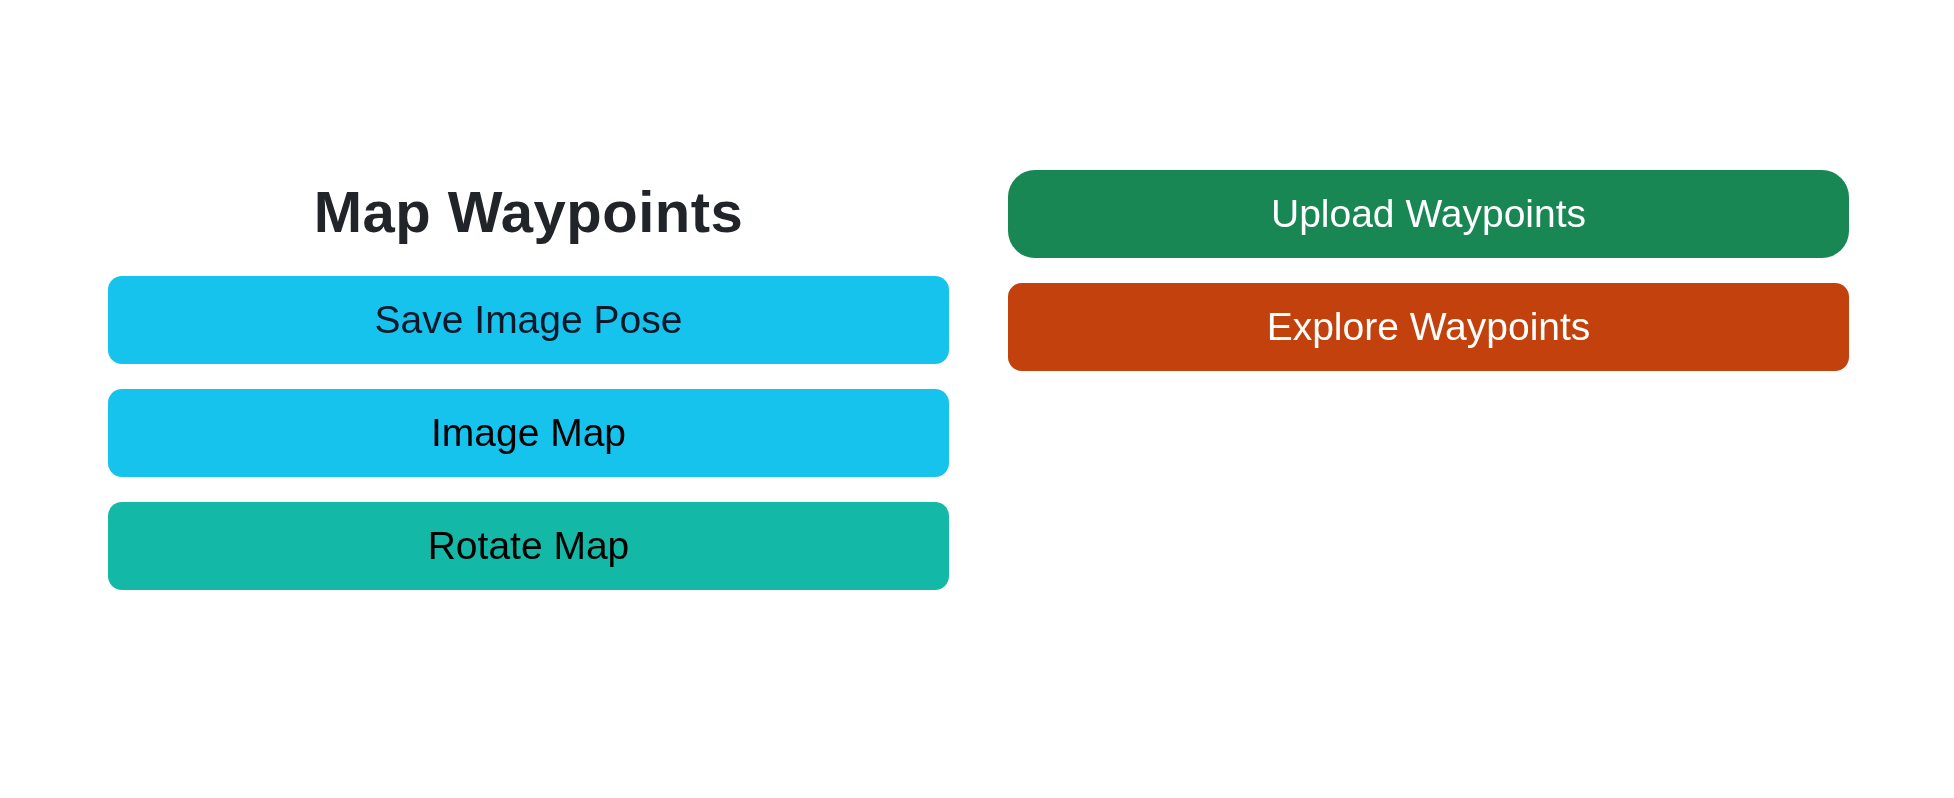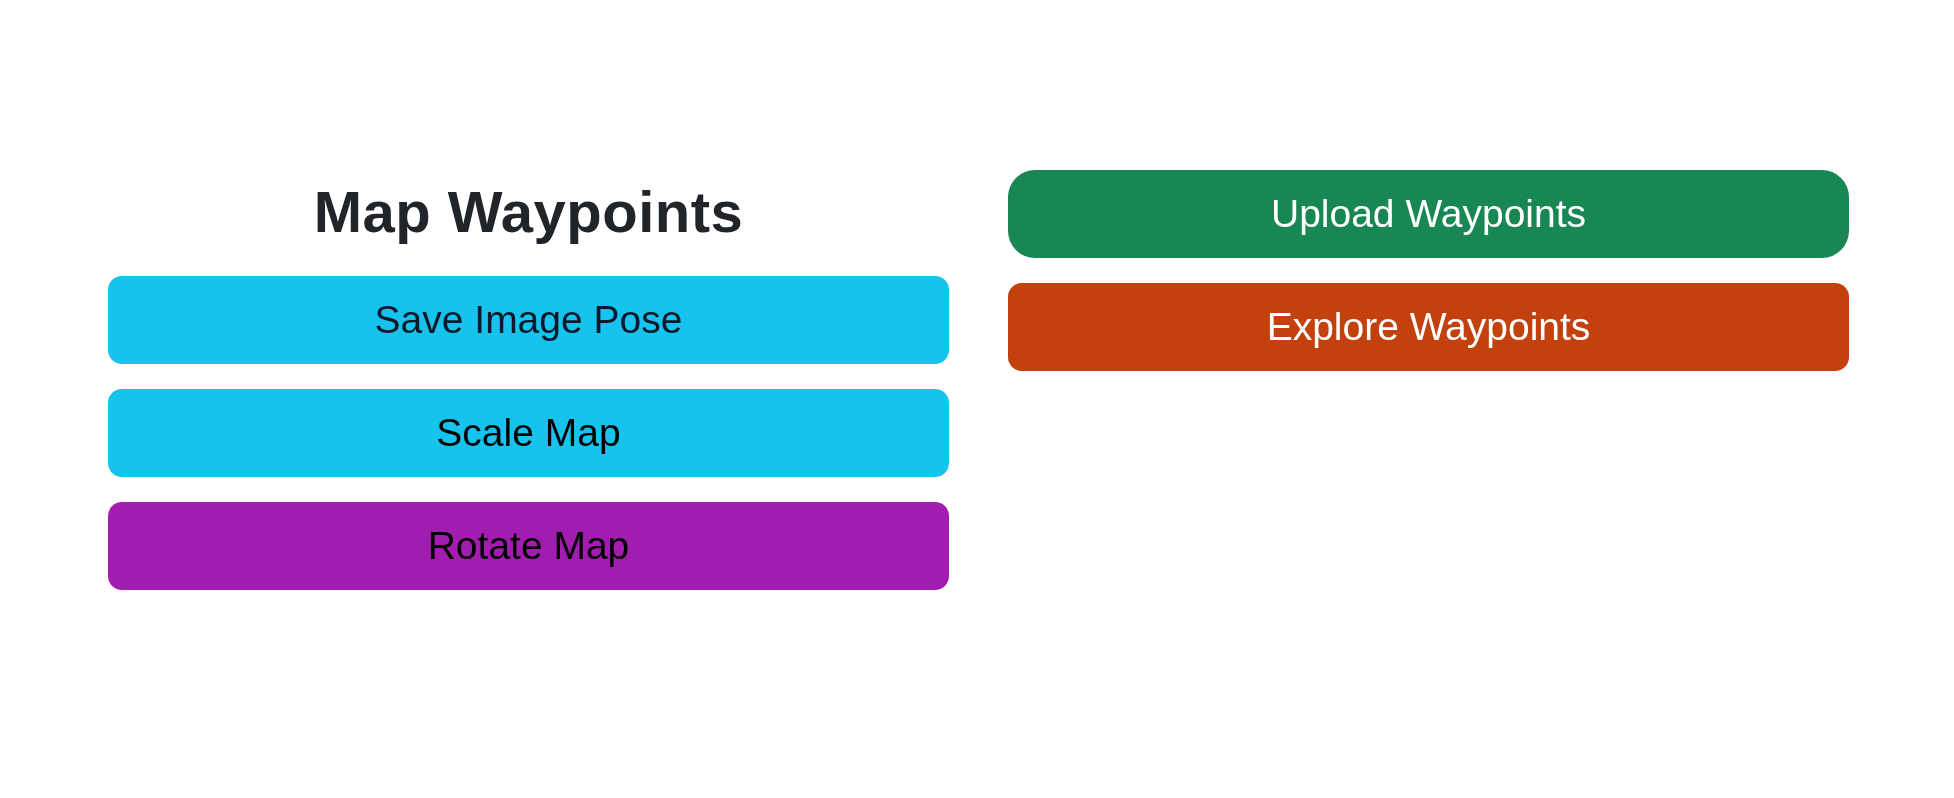--- a/index.html
+++ b/index.html
@@ -55,22 +55,22 @@
 </style>
 </head>
 <body style="background: rgb(255, 255, 255);">
 
 <div class="columns">
 
 
   <div class="column">
     <h2 class="column-title">Map Waypoints</h2>
     <button class="action-btn" style="background-color: rgb(21, 195, 236); color: #0f172a;">Save Image Pose</button>
-    <button class="action-btn" style="background-color: rgb(21, 195, 236); color: rgb(0, 0, 0);">Scale Map</button>
-    <button class="action-btn" style="background-color: #a21caf; color: rgb(0, 0, 0);">Rotate Map</button>
+    <button class="action-btn" style="background-color: rgb(21, 195, 236); color: rgb(0, 0, 0);">Image Map</button>
+    <button class="action-btn" style="background-color: #14b8a6; color: rgb(0, 0, 0);">Rotate Map</button>
   </div>
 
   <div class="column">
     <button class="action-btn" style="background-color: rgb(25, 135, 84); color: rgb(255, 255, 255); border-radius: 27px;">Upload Waypoints</button>
     <button class="action-btn" style="background-color: #c2410c; color: rgb(255, 255, 255);">Explore Waypoints</button>
   </div>
 
 </div>
 
 </body></html>

